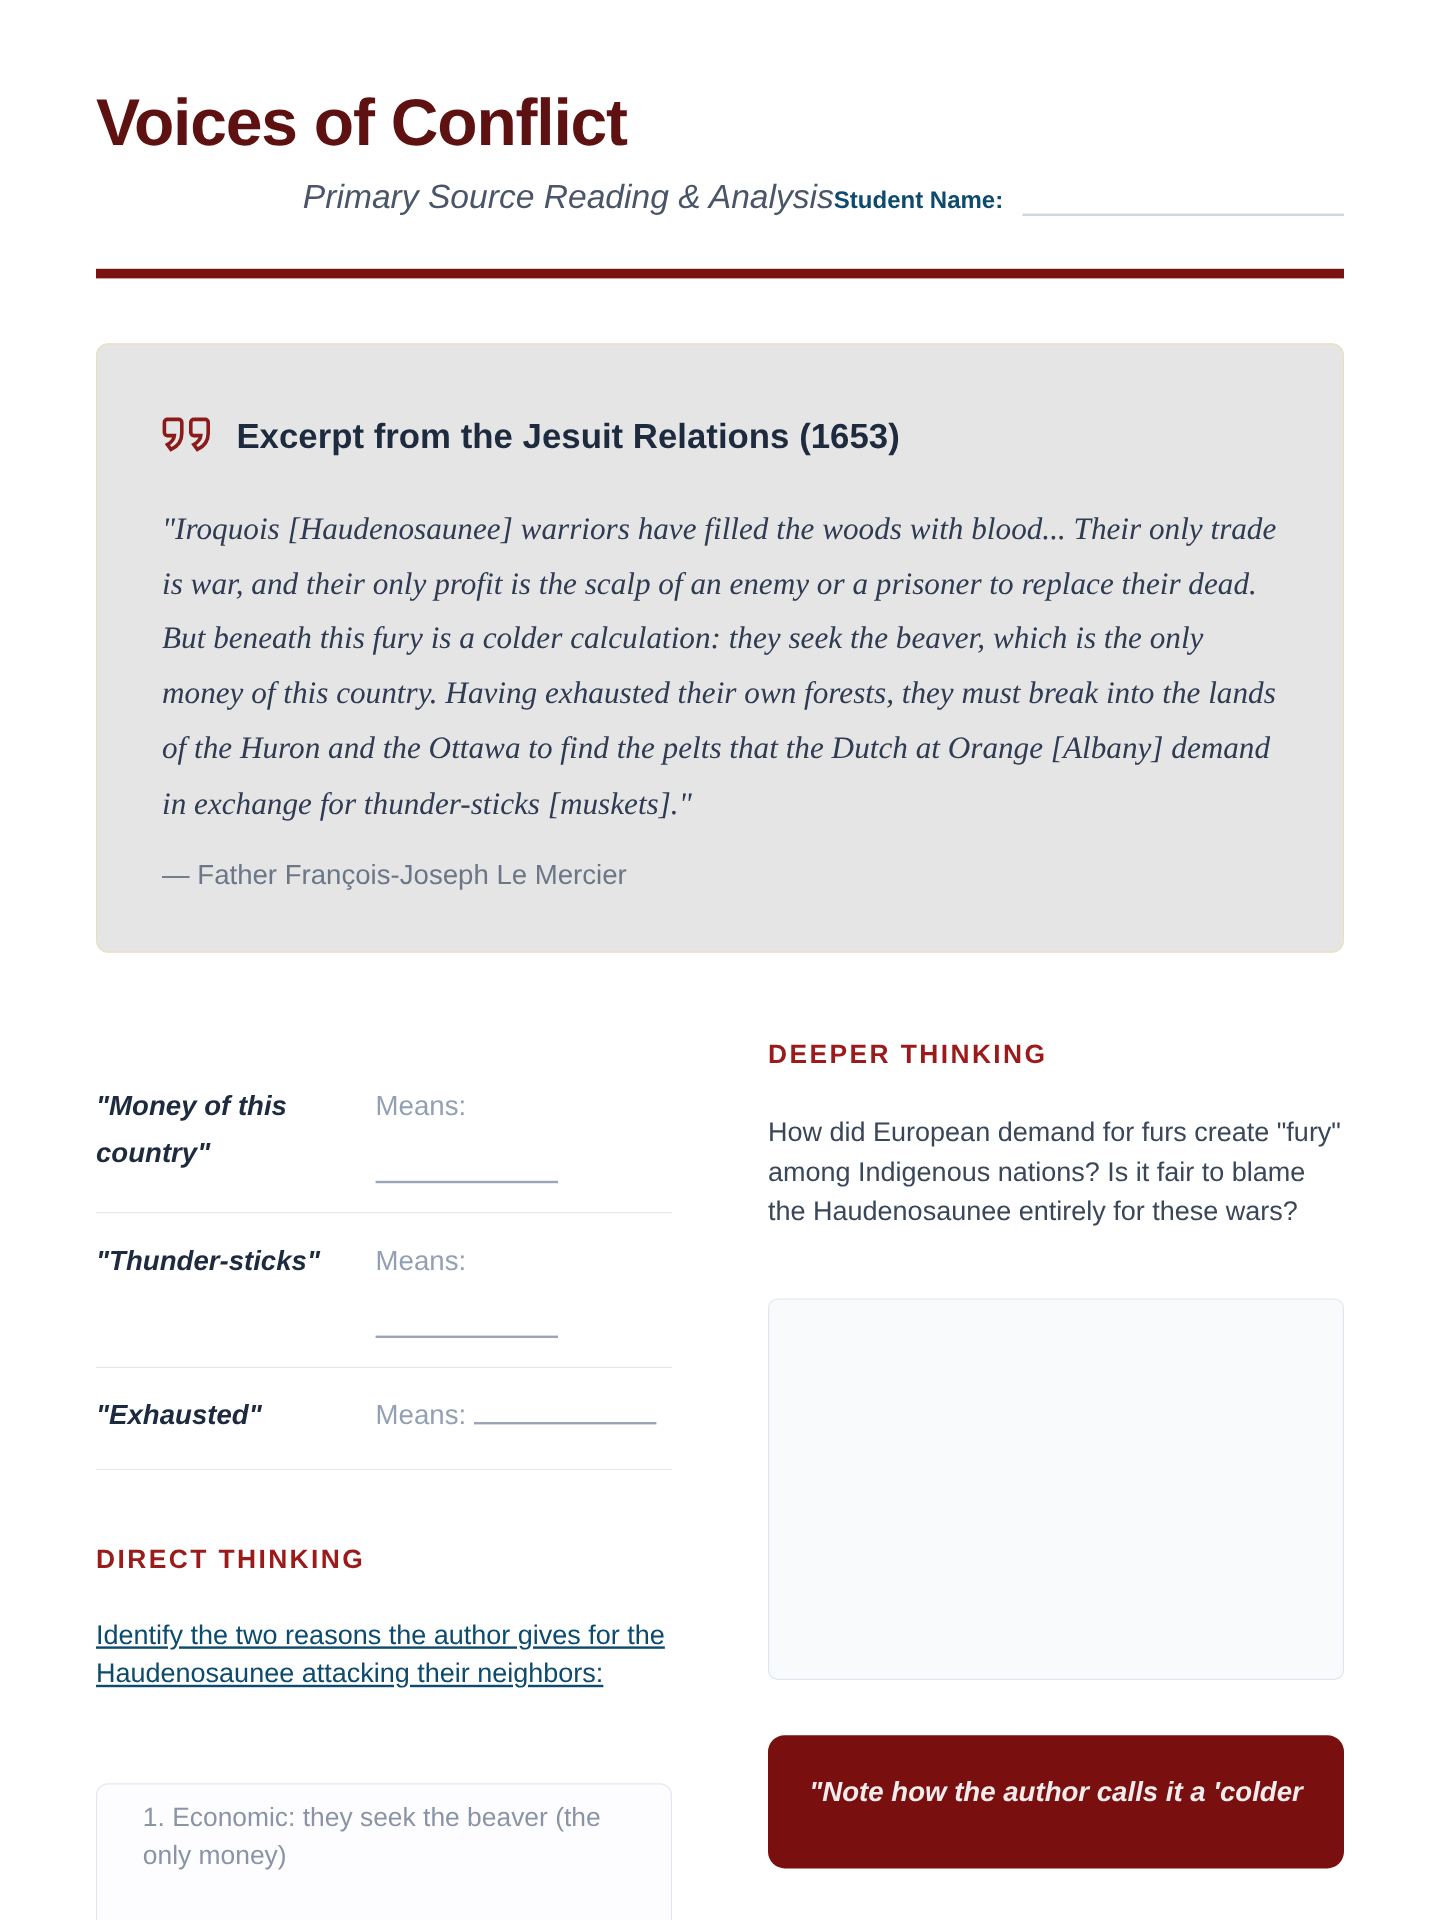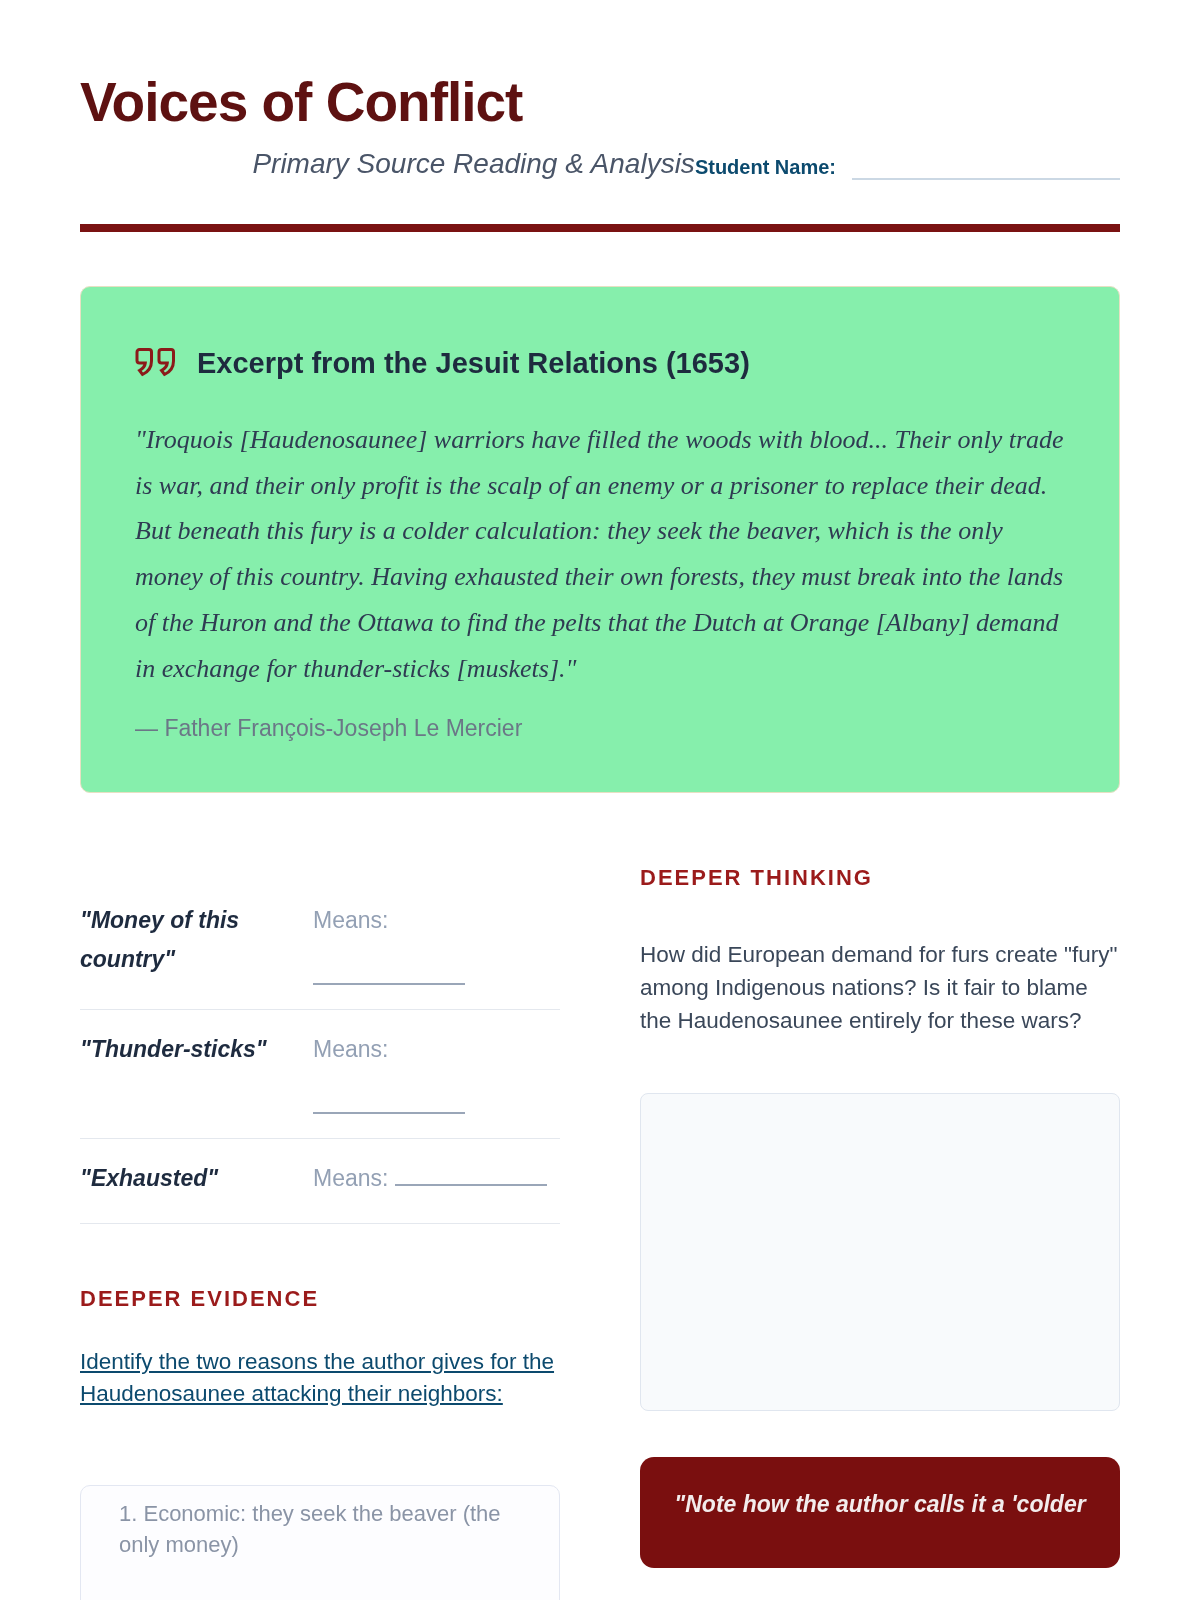--- a/index.html
+++ b/index.html
@@ -47,21 +47,21 @@
 
   .rule {
     height: 8px;
     background: #7A1212;
     margin-top: 44px;
   }
 
   
   .card {
     margin-top: 54px;
-    background: #86efac;
+    background: #e5e5e5;
     border: 1px solid #E7E0C3;
     border-radius: 10px;
     padding: 58px 54px 50px 54px;
   }
   .card-head { display: flex; align-items: center; }
   .quote-icon { flex: 0 0 auto; margin-right: 18px; }
   .card-title {
     font-size: 29px;
     font-weight: 700;
     color: #1E2B3F;
@@ -143,21 +143,21 @@
     min-height: 60px;
   }
   .answer-line {
     font-size: 22px;
     color: #8A94A6;
     line-height: 1.4;
   }
 
   
   .question {
-    margin-top: 48px;
+    margin-top: 36px;
     font-size: 22.5px;
     line-height: 1.45;
     color: #3A4759;
   }
   .answer-box-right {
     margin-top: 56px;
     height: 318px;
     background: #F8FAFC;
     border: 1.5px solid #E0E6EF;
     border-radius: 8px;
@@ -231,21 +231,21 @@
         <div class="vocab-row">
           <div class="term">"Exhausted"</div>
           <div class="means">
             <span>Means:</span>
             <span class="blank"></span>
           </div>
         </div>
       </div>
 
       <div class="direct">
-        <div class="section-title">DEEPER EVIDENCE</div>
+        <div class="section-title">DIRECT THINKING</div>
         <div class="prompt">Identify the two reasons the author gives for the Haudenosaunee attacking their neighbors:</div>
         <div class="answer-box-left">
           <div class="answer-line">1. Economic: they seek the beaver (the only money)</div>
         </div>
       </div>
     </div>
 
     <div class="col-right">
       <div class="section-title">DEEPER THINKING</div>
       <div class="question">How did European demand for furs create "fury" among Indigenous nations? Is it fair to blame the Haudenosaunee entirely for these wars?</div>

